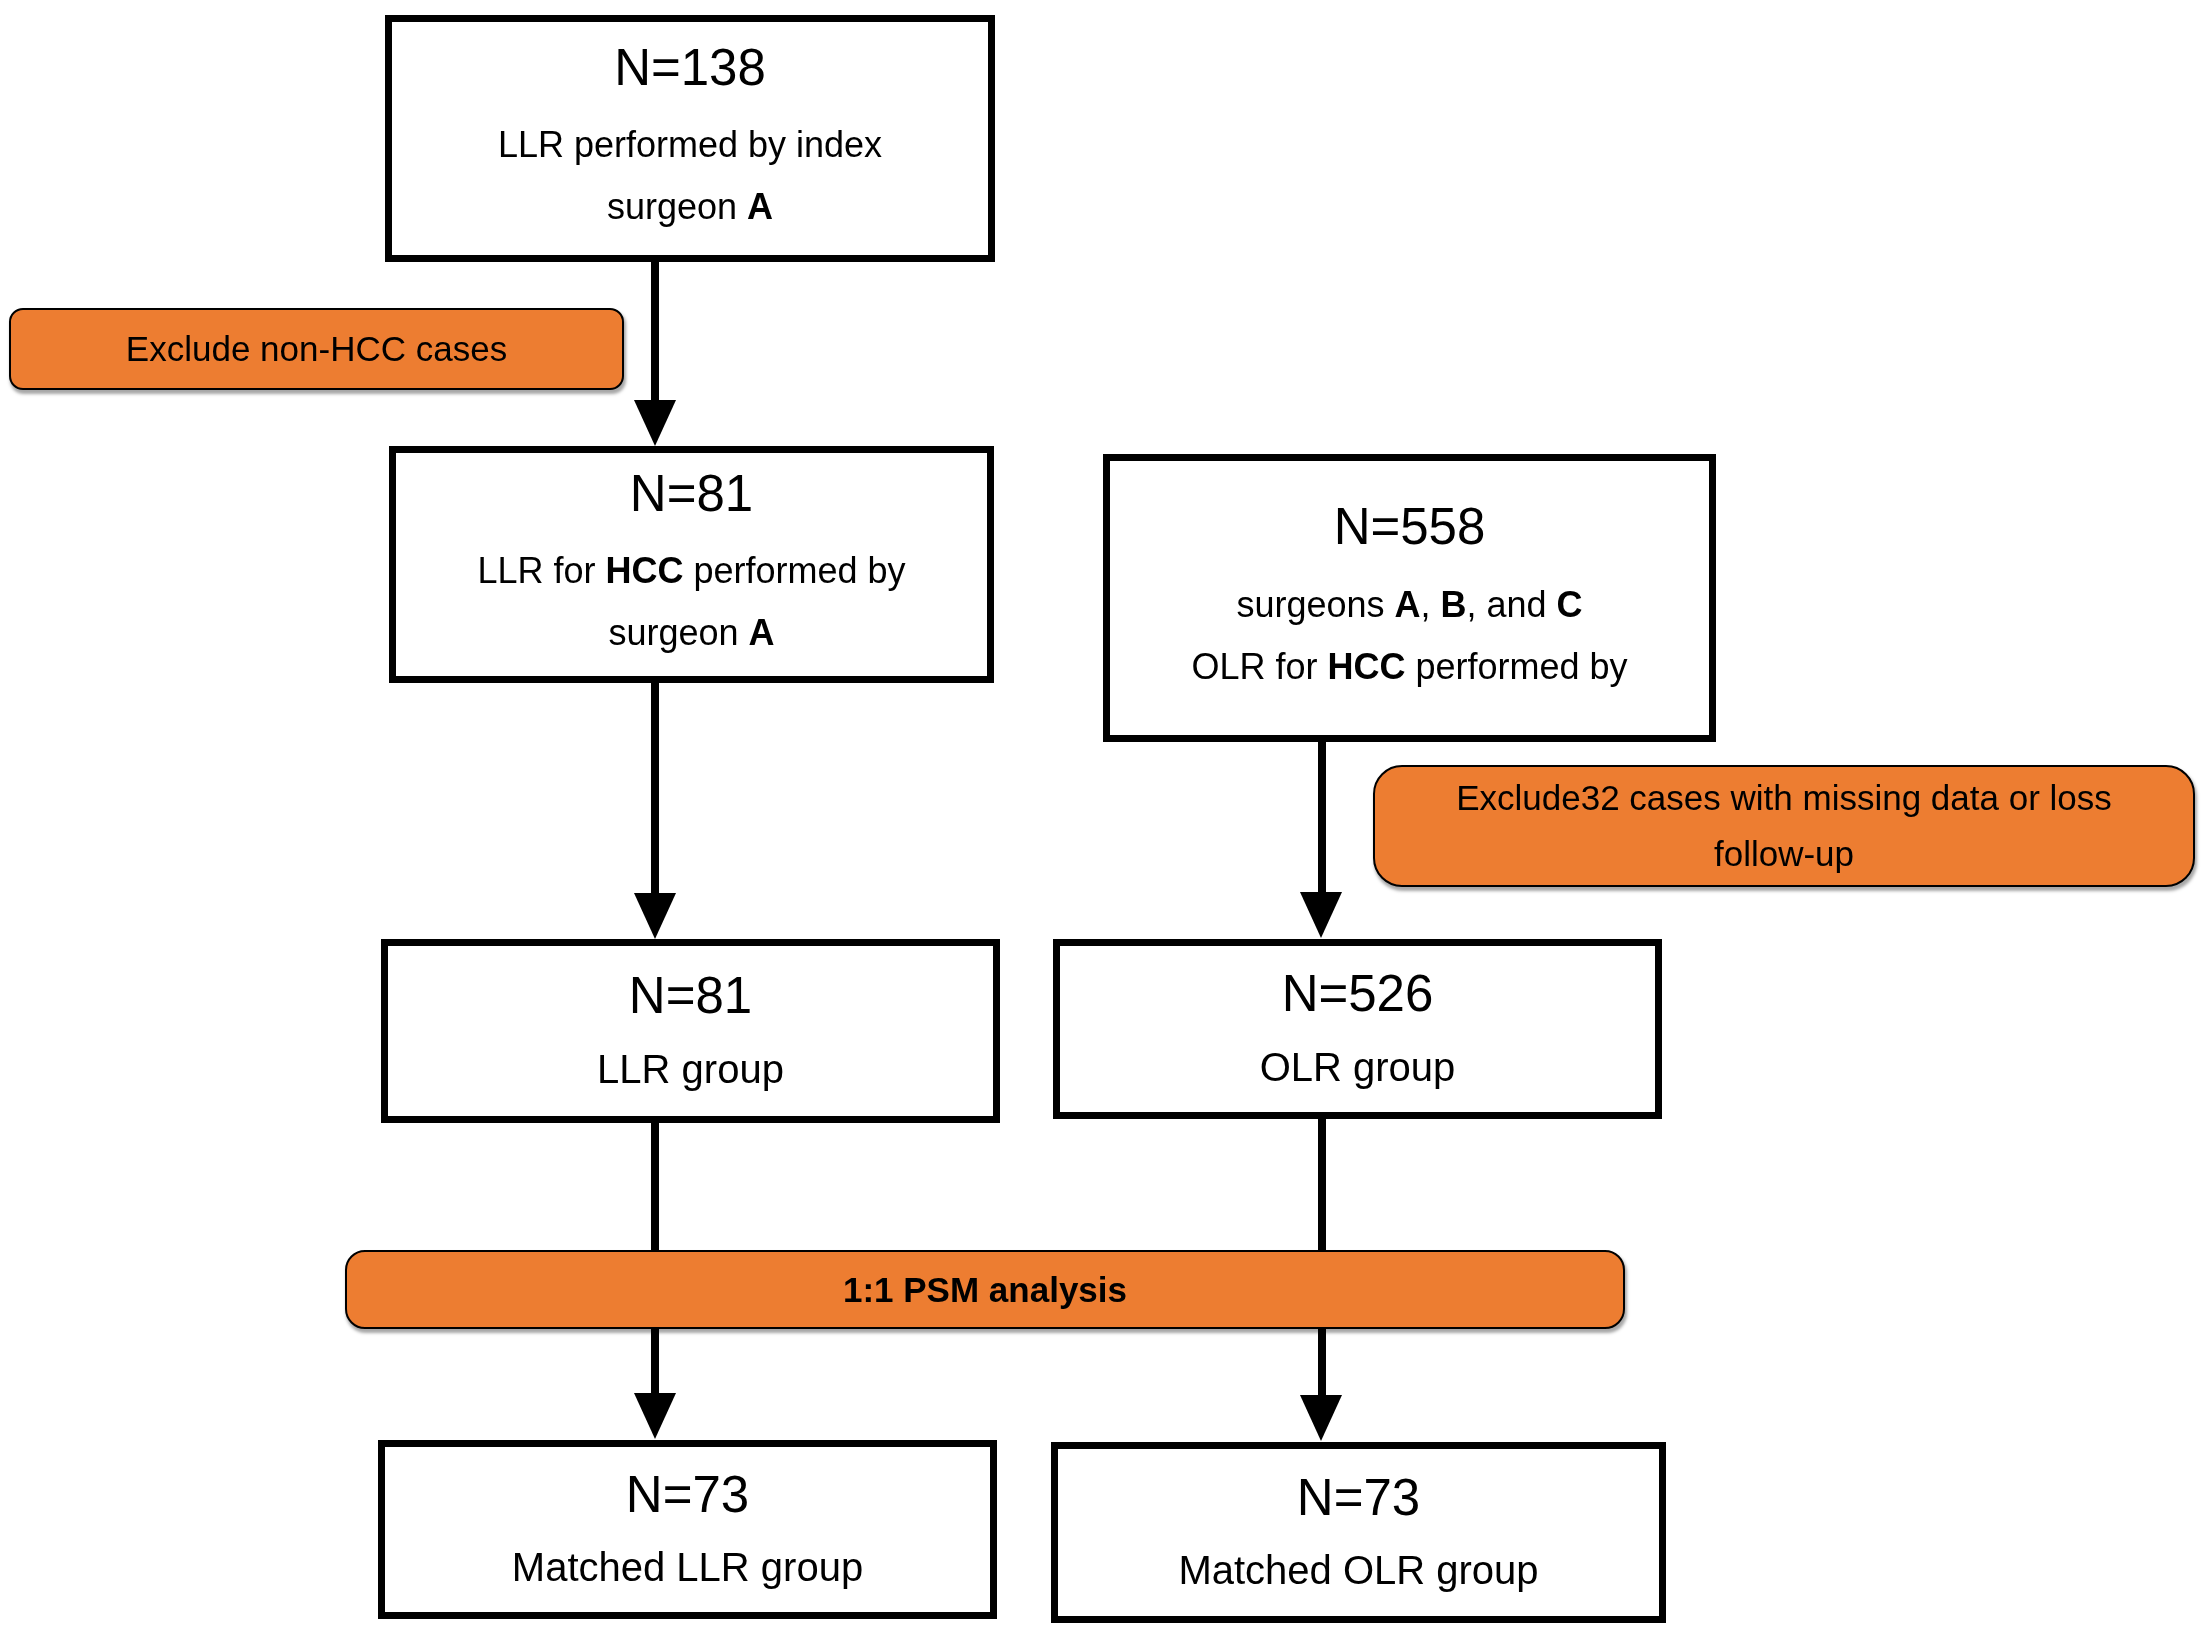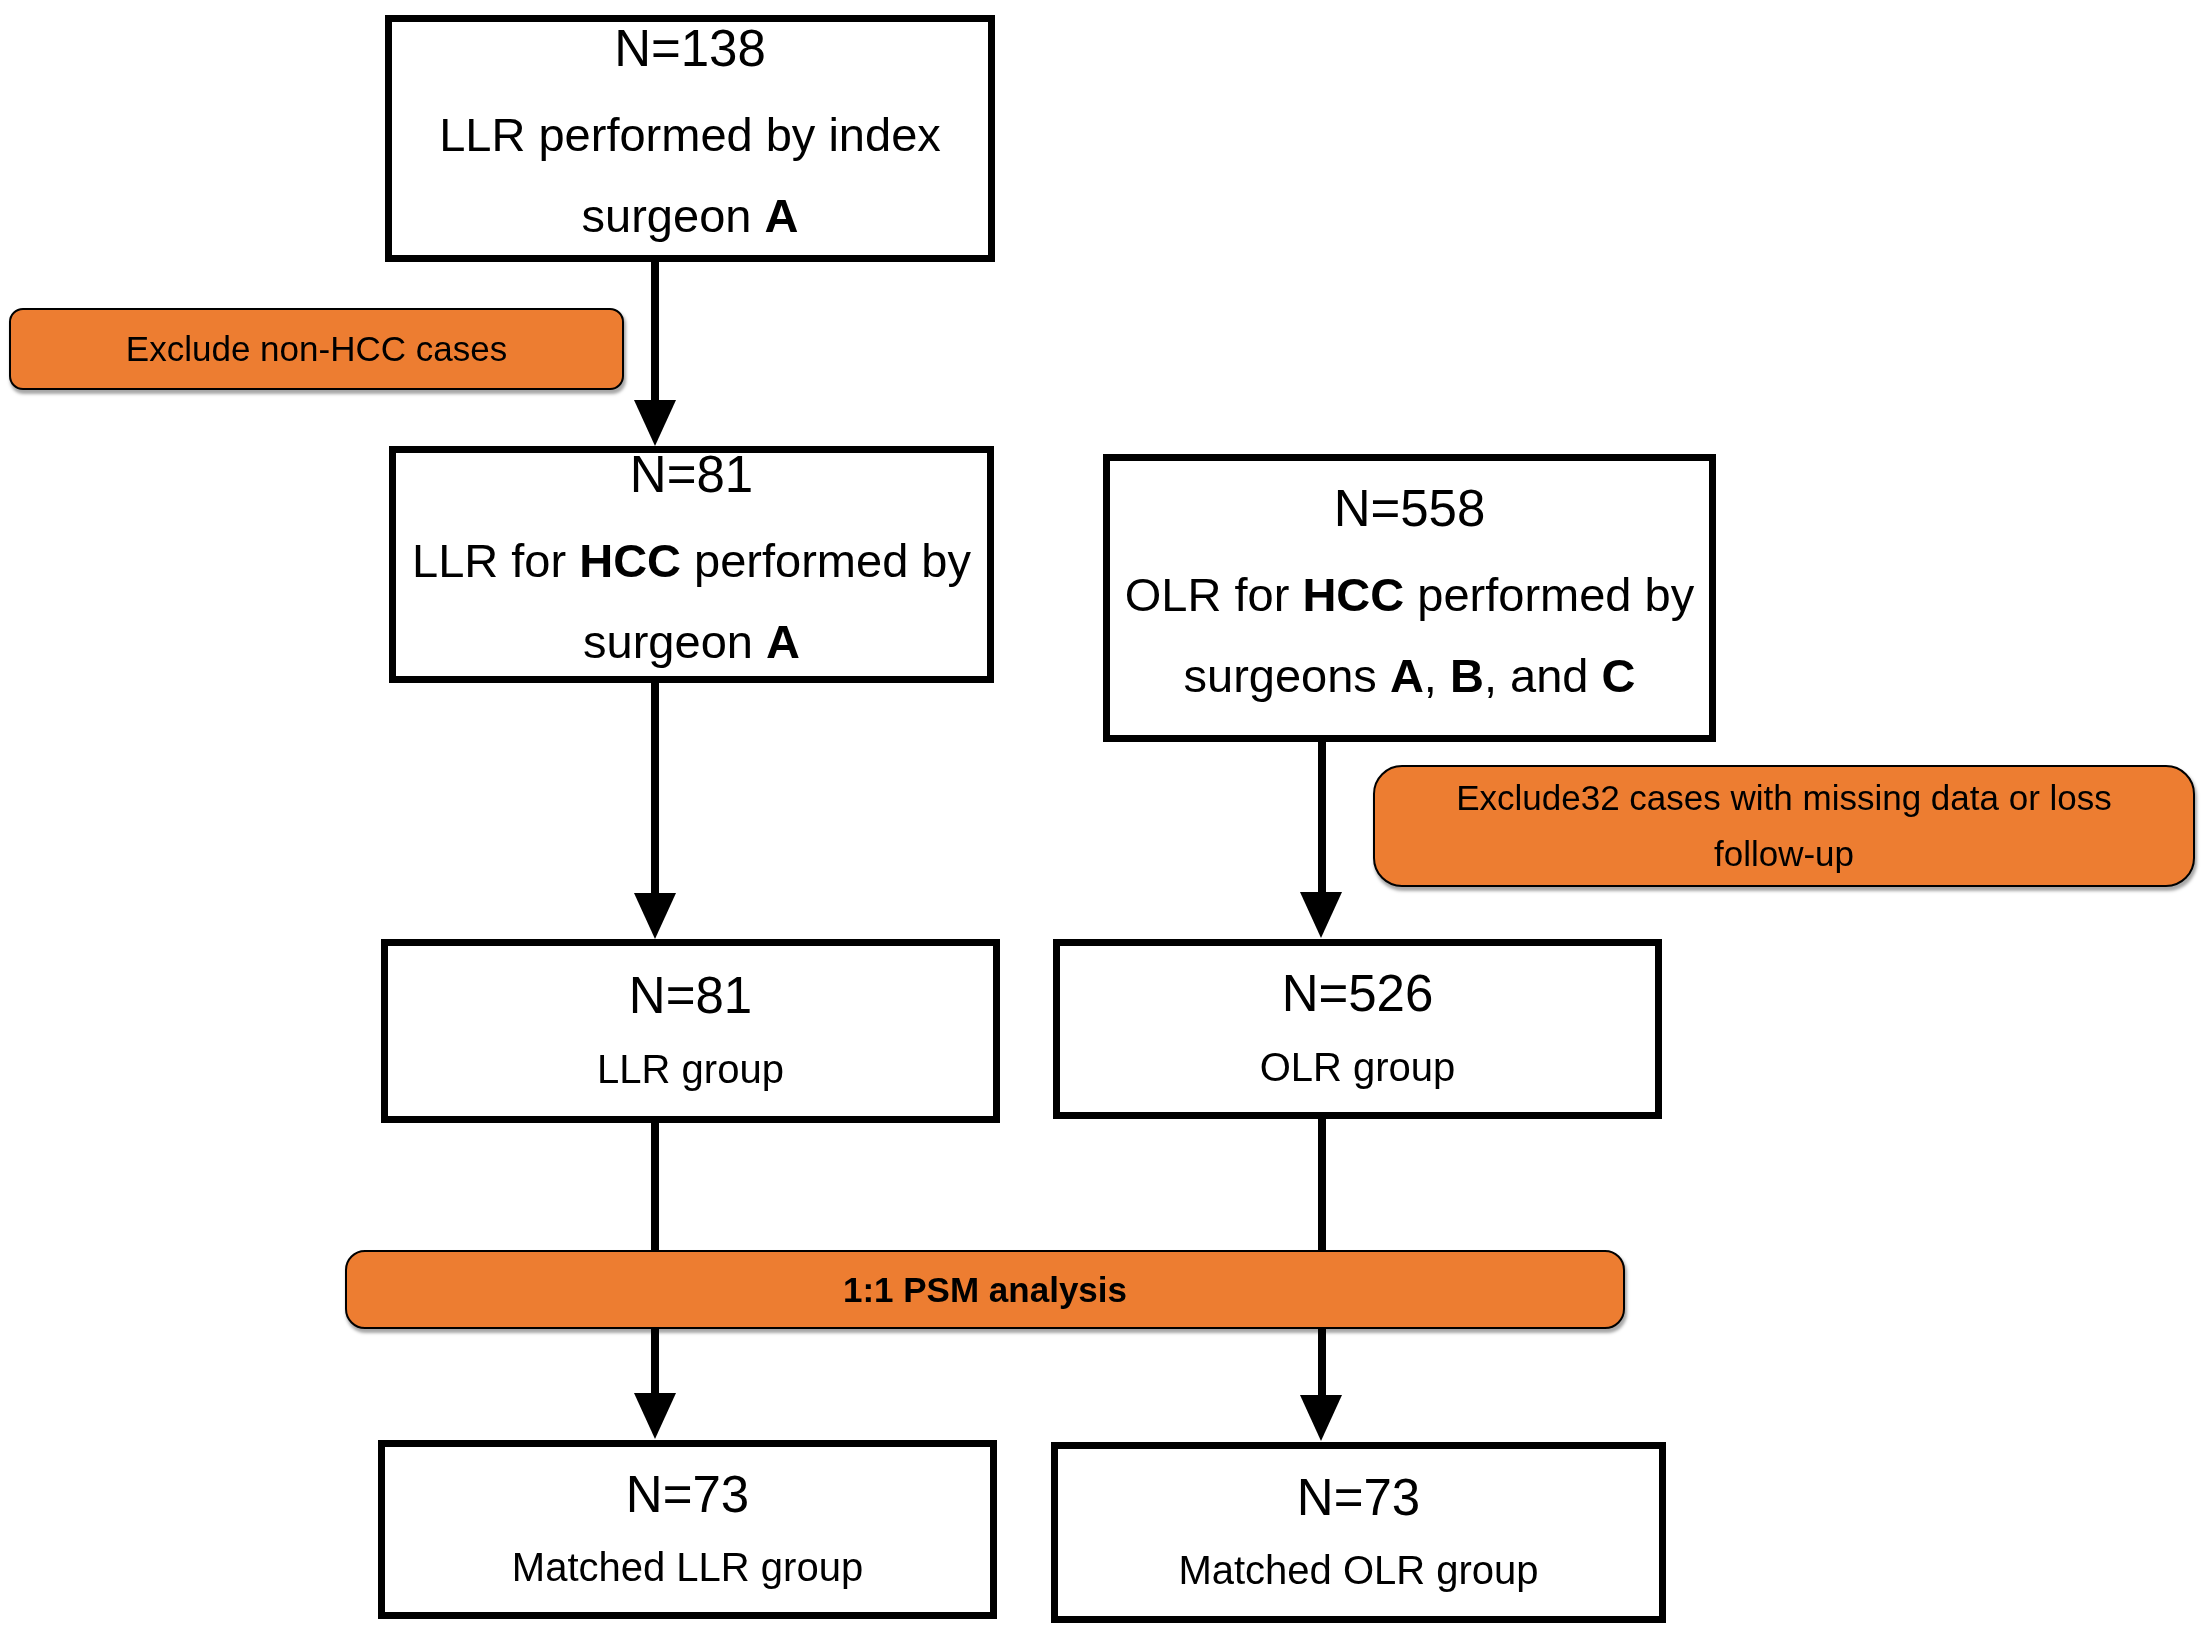--- a/index.html
+++ b/index.html
@@ -44,21 +44,21 @@
     z-index: 3;
     box-shadow: 1.9px 3.2px 3.2px rgba(0,0,0,0.35);
   }
   .num {
     font-size: 51px;
     line-height: 1.15;
     margin-bottom: 16.6px;
     white-space: nowrap;
   }
   .desc {
-    font-size: 47px;
+    font-size: 36px;
     line-height: 1.72;
   }
   .desc-line { white-space: nowrap; }
   .grp {
     font-size: 40px;
     line-height: 1.3;
     white-space: nowrap;
   }
   .obox .olabel {
     font-size: 35px;
@@ -120,22 +120,22 @@
     <div class="num">N=81</div>
     <div class="desc">
       <div class="desc-line"><span>LLR for </span><b>HCC</b><span> performed by</span></div>
       <div class="desc-line"><span>surgeon </span><b>A</b></div>
     </div>
   </div>
 
   <div class="wbox" style="left:1068px;top:454px;width:613px;height:288px">
     <div class="num">N=558</div>
     <div class="desc">
+      <div class="desc-line"><span>surgeons </span><b>A</b><span>, </span><b>B</b><span>, and </span><b>C</b></div>
       <div class="desc-line"><span>OLR for </span><b>HCC</b><span> performed by</span></div>
-      <div class="desc-line"><span>surgeons </span><b>A</b><span>, </span><b>B</b><span>, and </span><b>C</b></div>
     </div>
   </div>
 
   <div class="obox" style="left:1373px;top:765px;width:822px;height:122px;border-radius:29px">
     <div class="olabel">
       <div>Exclude32 cases with missing data or loss</div>
       <div>follow-up</div>
     </div>
   </div>
 

